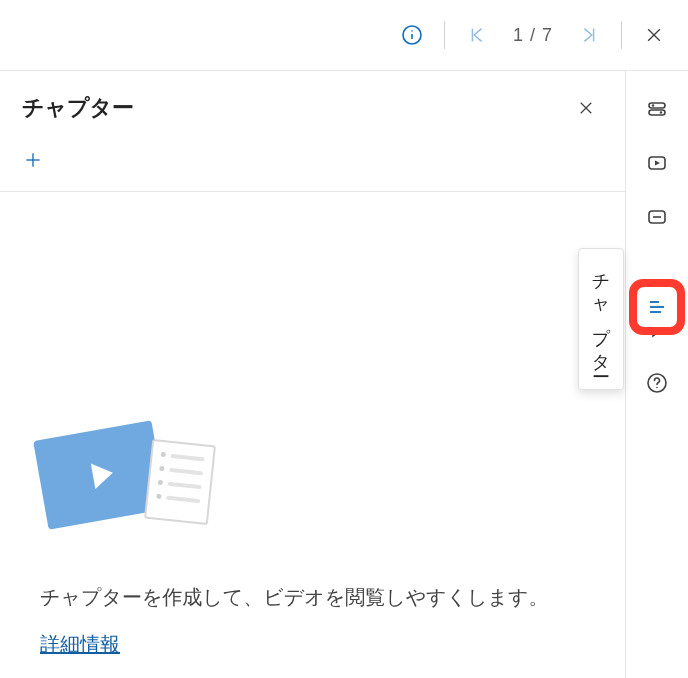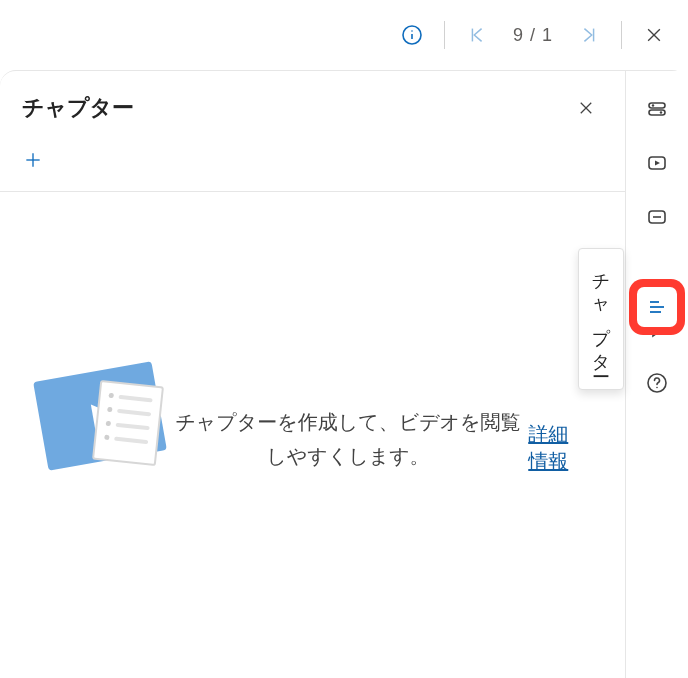--- a/index.html
+++ b/index.html
@@ -44,21 +44,20 @@
     }
     .top-toolbar .nav-btn { color: #0f6cbd; }
     .top-toolbar .nav-btn.disabled { opacity: 0.45; }
     
     
     .main-row {
       flex: 1;
       display: flex;
       position: relative;
       border-top: 1px solid #e6e6e6;
-      border-radius: 16px;
     }
     
     
     .panel {
       flex: 1;
       display: flex;
       flex-direction: column;
       border-right: 1px solid #e6e6e6;
       min-width: 0;
     }
@@ -98,21 +97,22 @@
       width: 22px;
       height: 22px;
       display: flex;
       align-items: center;
       justify-content: center;
     }
     
     .panel-body {
       flex: 1;
       display: flex;
-      align-items: center;
+      flex-direction: column;
+      align-items: flex-start;
       justify-content: flex-end;
       padding: 30px 40px 20px 40px;
     }
     .empty-illustration {
       width: 180px;
       height: 130px;
       position: relative;
       margin-bottom: 32px;
     }
     .illus-video {
@@ -250,21 +250,21 @@
         <circle cx="12" cy="8" r="0.8" fill="#0f6cbd" stroke="none"></circle>
       </svg>
     </div>
     <div class="tb-divider"></div>
     <div class="tb-item nav-btn disabled">
       <svg width="22" height="22" viewBox="0 0 24 24" fill="none" stroke="#0f6cbd" stroke-width="1.6">
         <line x1="7" y1="5" x2="7" y2="19"></line>
         <polyline points="17,5 9,12 17,19"></polyline>
       </svg>
     </div>
-    <div class="page-count">9 / 1</div>
+    <div class="page-count">1 / 7</div>
     <div class="tb-item nav-btn disabled">
       <svg width="22" height="22" viewBox="0 0 24 24" fill="none" stroke="#0f6cbd" stroke-width="1.6">
         <polyline points="7,5 15,12 7,19"></polyline>
         <line x1="17" y1="5" x2="17" y2="19"></line>
       </svg>
     </div>
     <div class="tb-divider"></div>
     <div class="tb-item">
       <svg width="20" height="20" viewBox="0 0 24 24" fill="none" stroke="#424242" stroke-width="1.6">
         <line x1="5" y1="5" x2="19" y2="19"></line>

